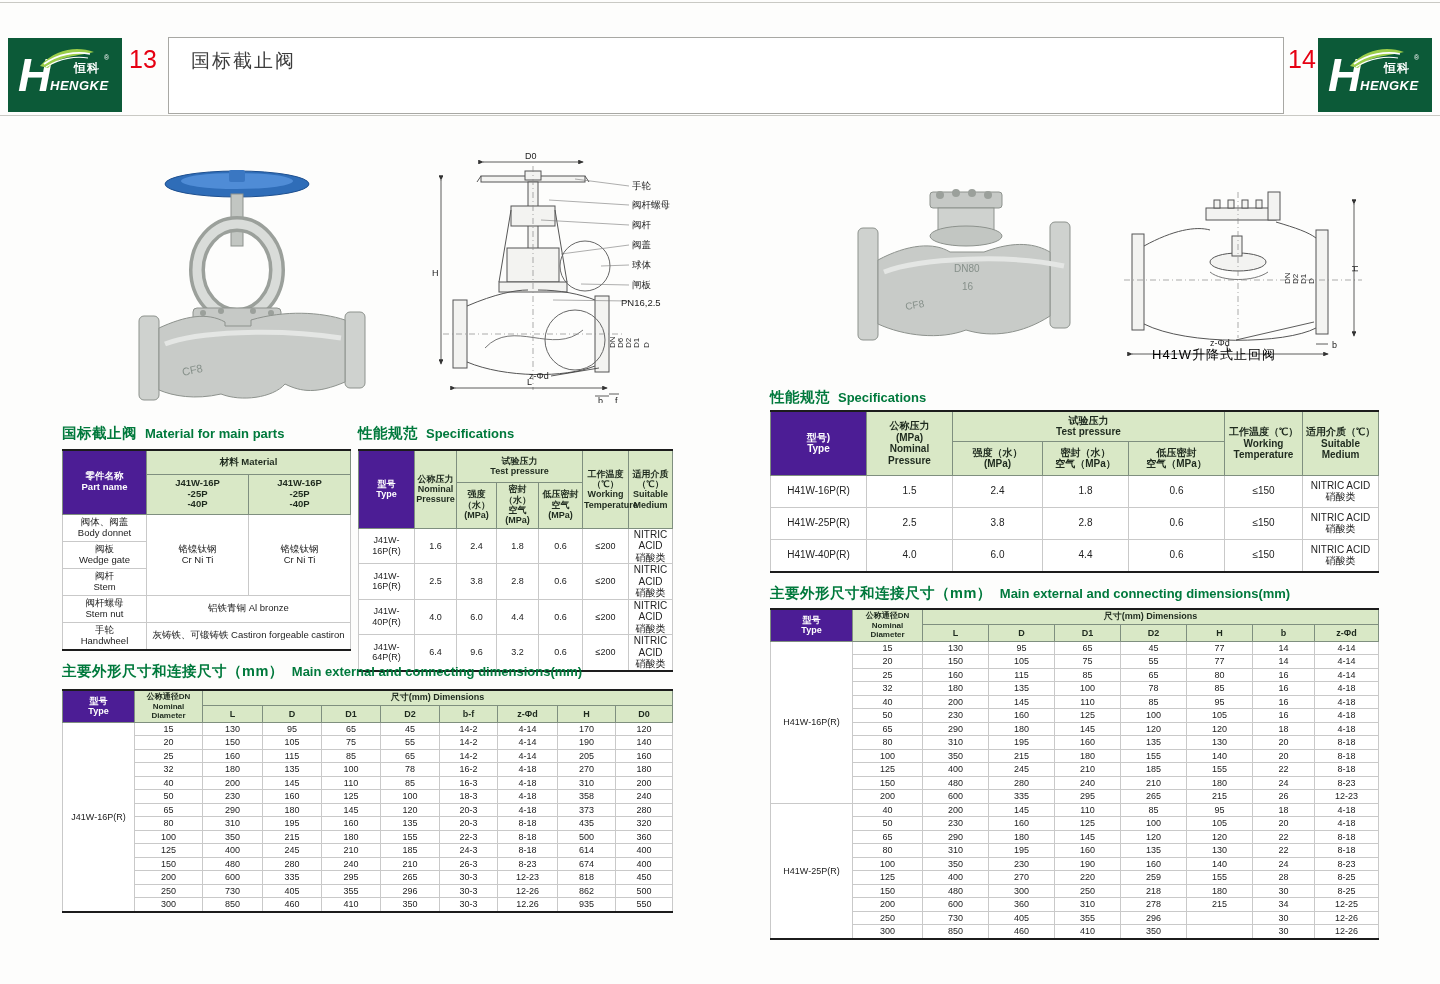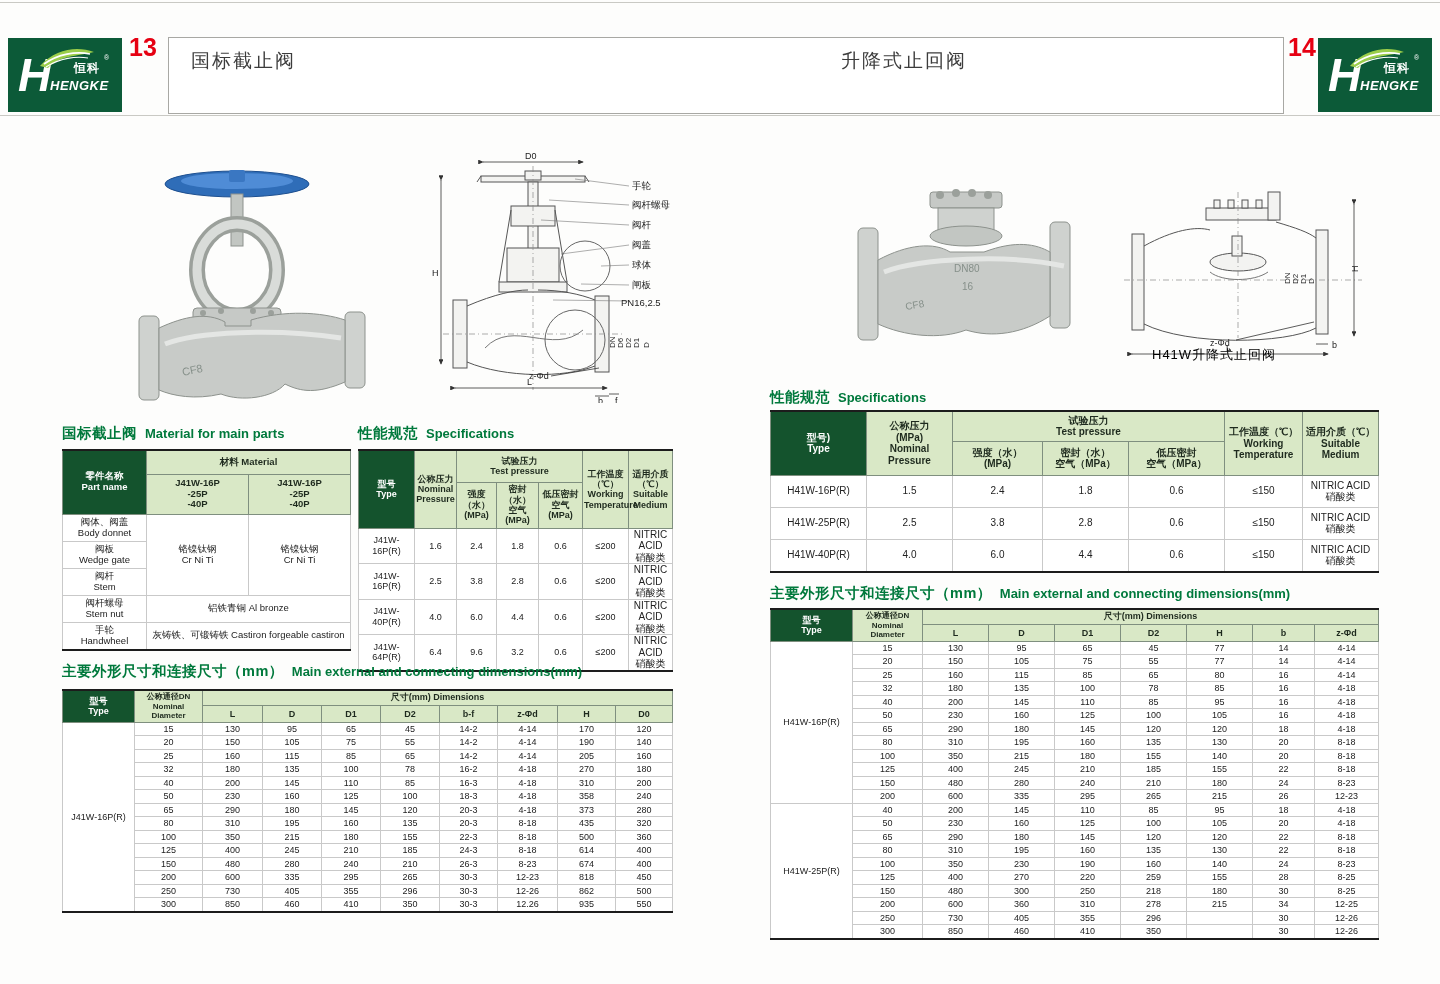--- a/index.html
+++ b/index.html
@@ -6,33 +6,33 @@
   .sheet{position:relative;width:1440px;height:984px;background:#fdfdfc;overflow:hidden;
          font-family:"Liberation Sans",sans-serif;color:#222;}
   .hairline{position:absolute;left:0;width:1440px;height:1px;background:#c9c9c4;}
   .logo-box{position:absolute;top:38px;width:114px;height:74px;background:#0c5a38;}
   .logo-inner{position:relative;width:100%;height:100%;}
   .logo-h{position:absolute;left:10px;top:14px;font-size:46px;font-weight:bold;font-style:italic;color:#fff;line-height:1;}
   .logo-leaf{position:absolute;left:30px;top:8px;}
   .logo-cn{position:absolute;left:66px;top:22px;color:#fff;font-size:12px;font-weight:bold;letter-spacing:1px;}
   .logo-reg{position:absolute;left:96px;top:16px;color:#fff;font-size:7px;}
   .logo-en{position:absolute;left:42px;top:40px;color:#fff;font-size:13px;font-weight:bold;font-style:italic;letter-spacing:.5px;}
-  .page-no{position:absolute;top:33px;font-size:25px;font-weight:bold;color:#e60012;text-align:right;}
+  .page-no{position:absolute;top:45px;font-size:25px;font-weight:normal;color:#e60012;text-align:right;}
   .title-frame{position:absolute;left:168px;top:37px;width:1114px;height:75px;border:1px solid #a8a8a4;background:#fff;}
   .title-block{position:absolute;top:9px;}
   .title-en{color:#00793c;font-size:27px;font-weight:bold;letter-spacing:.3px;text-shadow:1px 1px 0 #cfd8cf;}
   .title-cn{color:#3c3c3c;font-size:19px;margin-top:1px;letter-spacing:2px;}
   .sec-title{position:absolute;white-space:nowrap;text-align:right;}
   .sec-title .cn{color:#00793c;font-size:14.5px;font-weight:bold;letter-spacing:.5px;}
   .sec-title .en{color:#00793c;font-size:13px;font-weight:bold;margin-left:8px;}
   table.tbl{position:absolute;border-collapse:collapse;table-layout:fixed;text-align:center;
             border-top:2px solid #1c1c1c;border-bottom:2px solid #1c1c1c;}
   .tbl th{font-weight:bold;border:1px solid #7f8f7f;padding:0 1px;}
   .tbl td{border:1px solid #c9c9c9;padding:0 1px;background:#fff;}
-  .dk{background:#14532d;color:#fff;}
+  .dk{background:#4c1d95;color:#fff;}
   .lt{background:#d9e8c6;color:#1e2a1e;}
   .pre{white-space:pre-line;line-height:1.15;}
   .mat{width:288px;font-size:9.5px;}
   .mat td{height:26px;}
   .spec-l{width:314px;font-size:9px;}
   .spec-l td{height:25px;}
   .spec-r{width:608px;font-size:10px;}
   .spec-r td{height:31px;}
   .spec-l td:last-child,.spec-r td:last-child{font-size:10px;line-height:1.15;}
   .dims{font-size:9px;}
@@ -66,21 +66,20 @@
       <span class="logo-en">HENGKE</span>
     </div>
   </div>
   <div class="page-no" style="left:129px">13</div>
 
   <div class="title-frame">
     <div class="title-block" style="left:22px">
       <div class="title-cn">国标截止阀</div>
     </div>
     <div class="title-block" style="left:672px">
-      <div class="title-cn">升降式止回阀</div>
     </div>
   </div>
 
   <div class="page-no" style="left:1288px">14</div>
 
   <div class="logo-box" style="left:1318px">
     <div class="logo-inner">
       <div class="logo-h">H</div>
       <svg class="logo-leaf" width="58" height="26" viewBox="0 0 58 26">
         <path d="M2,20 C18,2 40,0 56,6 C40,10 20,10 10,22 Z" fill="#9bcd4a"></path>

